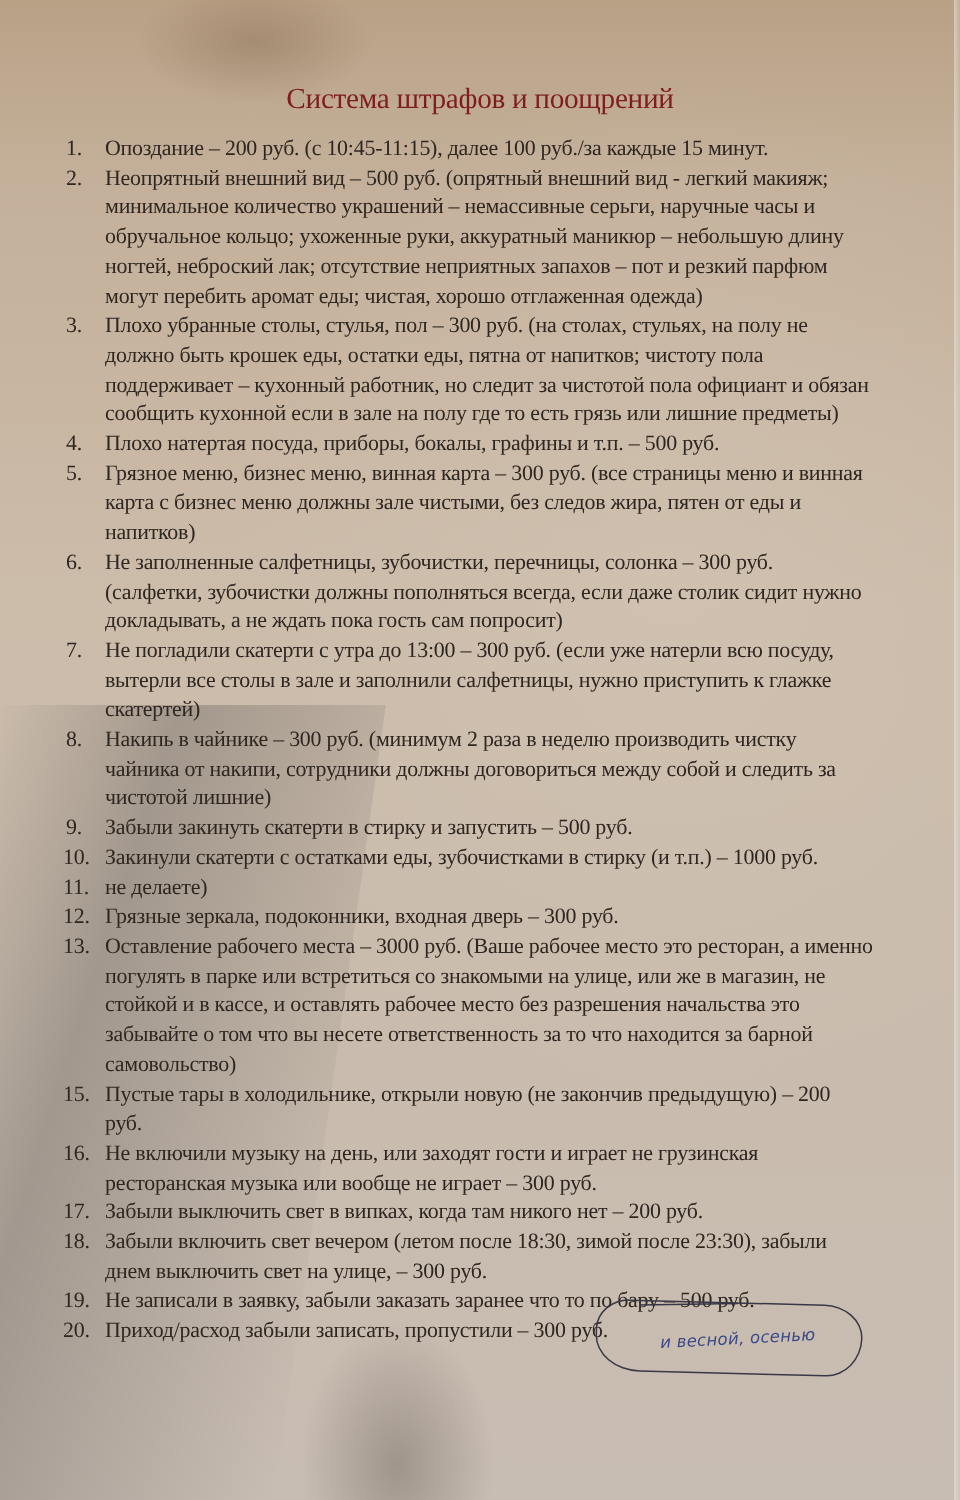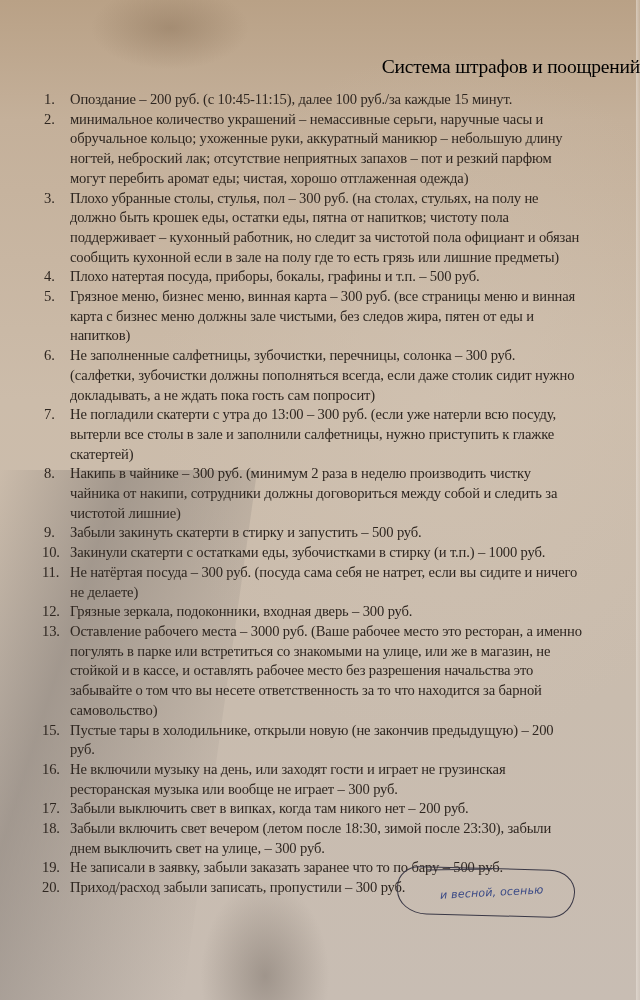--- a/index.html
+++ b/index.html
@@ -46,24 +46,24 @@
     }
     .doc {
       position: absolute;
       left: 0; top: 0;
       width: 640px;
     }
     .title {
       position: absolute;
       left: 0; width: 640px;
       top: 56px;
-      text-align: right;
+      text-align: center;
       font-size: 19.5px;
       letter-spacing: -0.2px;
-      color: #000000;
+      color: #7f1d1d;
     }
     .items {
       position: absolute;
       left: 0; top: 90px;
       width: 640px;
       margin: 0;
       padding: 0;
       list-style: none;
     }
     .item {
@@ -122,20 +122,21 @@
 <div class="doc">
   <div class="title">Система штрафов и поощрений</div>
 
   <ol class="items" id="items">
       <li class="item">
         <span class="num">1.</span>
         <span class="line">Опоздание – 200 руб. (с 10:45-11:15), далее 100 руб./за каждые 15 минут.</span>
       </li>
       <li class="item">
         <span class="num">2.</span>
+        <span class="line">Неопрятный внешний вид – 500 руб. (опрятный внешний вид - легкий макияж;</span>
         <span class="line">минимальное количество украшений – немассивные серьги, наручные часы и</span>
         <span class="line">обручальное кольцо; ухоженные руки, аккуратный маникюр – небольшую длину</span>
         <span class="line">ногтей, неброский лак; отсутствие неприятных запахов – пот и резкий парфюм</span>
         <span class="line">могут перебить аромат еды; чистая, хорошо отглаженная одежда)</span>
       </li>
       <li class="item">
         <span class="num">3.</span>
         <span class="line">Плохо убранные столы, стулья, пол – 300 руб. (на столах, стульях, на полу не</span>
         <span class="line">должно быть крошек еды, остатки еды, пятна от напитков; чистоту пола</span>
         <span class="line">поддерживает – кухонный работник, но следит за чистотой пола официант и обязан</span>
@@ -172,21 +173,20 @@
       <li class="item">
         <span class="num">9.</span>
         <span class="line">Забыли закинуть скатерти в стирку и запустить – 500 руб.</span>
       </li>
       <li class="item two">
         <span class="num">10.</span>
         <span class="line">Закинули скатерти с остатками еды, зубочистками в стирку (и т.п.) – 1000 руб.</span>
       </li>
       <li class="item two">
         <span class="num">11.</span>
-        <span class="line">Не натёртая посуда – 300 руб. (посуда сама себя не натрет, если вы сидите и ничего</span>
         <span class="line">не делаете)</span>
       </li>
       <li class="item two">
         <span class="num">12.</span>
         <span class="line">Грязные зеркала, подоконники, входная дверь – 300 руб.</span>
       </li>
       <li class="item two">
         <span class="num">13.</span>
         <span class="line">Оставление рабочего места – 3000 руб. (Ваше рабочее место это ресторан, а именно</span>
         <span class="line">погулять в парке или встретиться со знакомыми на улице, или же в магазин, не</span>

